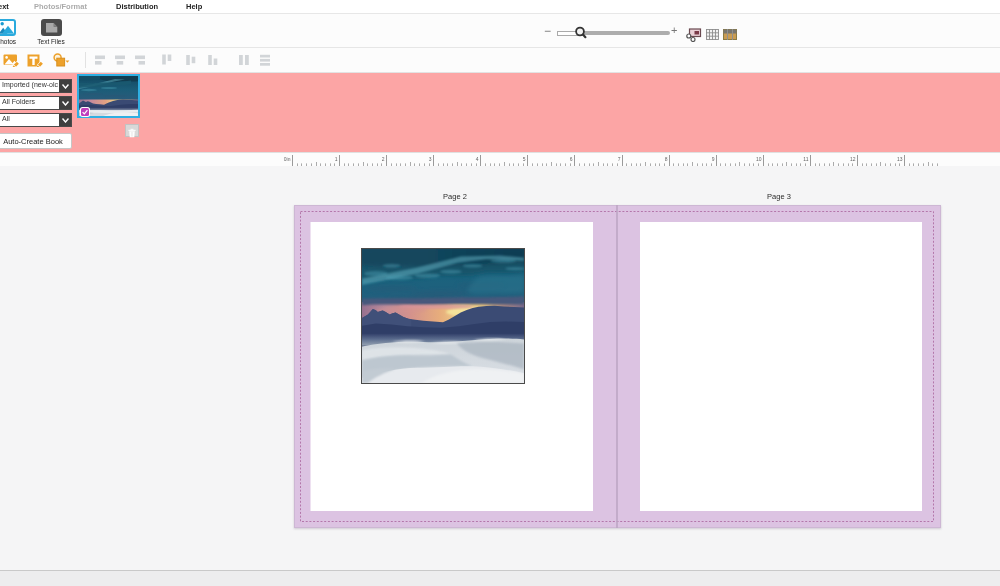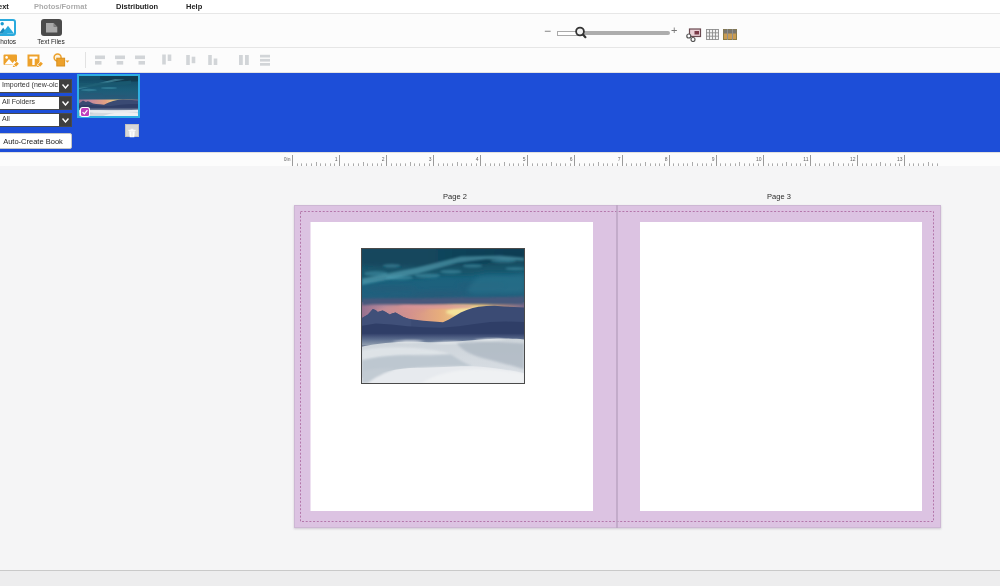--- a/index.html
+++ b/index.html
@@ -5,21 +5,21 @@
 body{width:1000px;height:586px;overflow:hidden;font-family:"Liberation Sans",sans-serif;background:#fff;position:relative;}
 .abs{position:absolute;}
 
 #menubar{left:0;top:0;width:1000px;height:13px;background:#fff;border-bottom:1px solid #e7e7e7;}
 #menubar span{position:absolute;top:2px;font-size:7.5px;font-weight:700;color:#222;letter-spacing:0;}
 
 #tb1{left:0;top:14px;width:1000px;height:33px;background:#fcfcfc;border-bottom:1px solid #e6e6e6;}
 
 #tb2{left:0;top:48px;width:1000px;height:24px;background:#fcfcfc;}
 
-#strip{left:0;top:72px;width:1000px;height:80px;background:#1d4ed8;border-top:1px solid #e3e3e3;}
+#strip{left:0;top:72px;width:1000px;height:80px;background:#fca5a5;border-top:1px solid #e3e3e3;}
 
 #ruler{left:0;top:152px;width:1000px;height:14px;background:#fcfcfc;border-top:1px solid #e0e0e0;}
 
 #canvas{left:0;top:166px;width:1000px;height:404px;background:#f5f5f6;}
 #statusbar{left:0;top:570px;width:1000px;height:16px;background:#ededee;border-top:1px solid #c9c9c9;}
 
 .sel{position:absolute;left:-6px;width:76px;height:12px;background:#fff;border:1px solid #4a4a4a;}
 .sel .txt{position:absolute;left:7px;top:1px;font-size:7px;color:#333;white-space:nowrap;}
 .sel .btn{position:absolute;right:0;top:0;width:12px;height:12px;background:#3f3f3f;color:#fff;}
 .sel .btn svg{position:absolute;left:2.5px;top:3.5px;}

